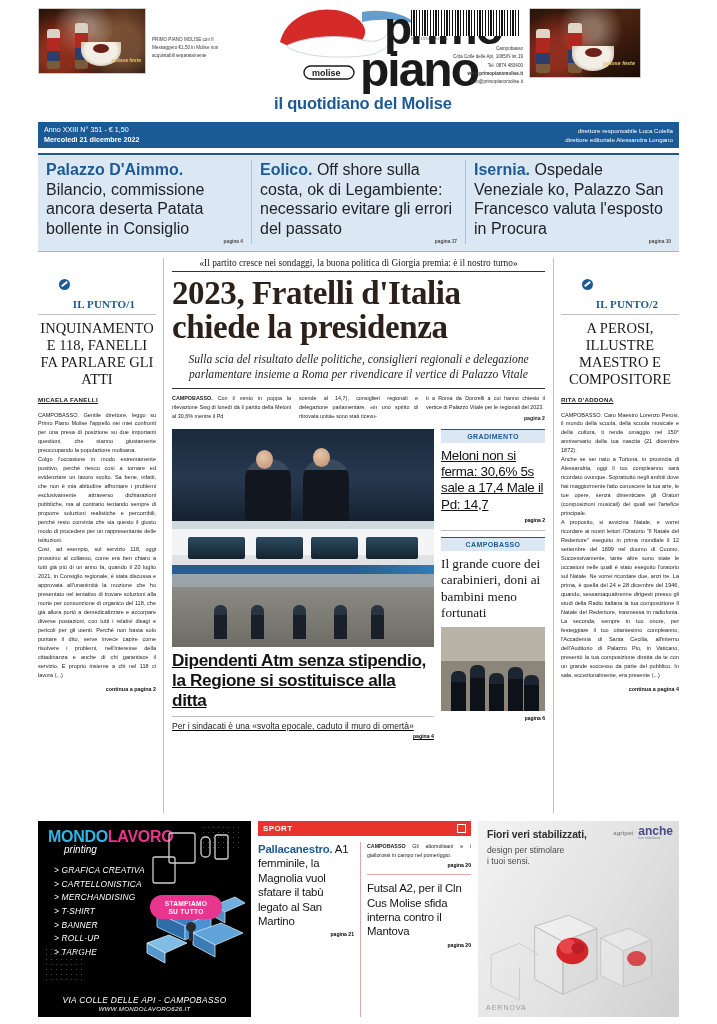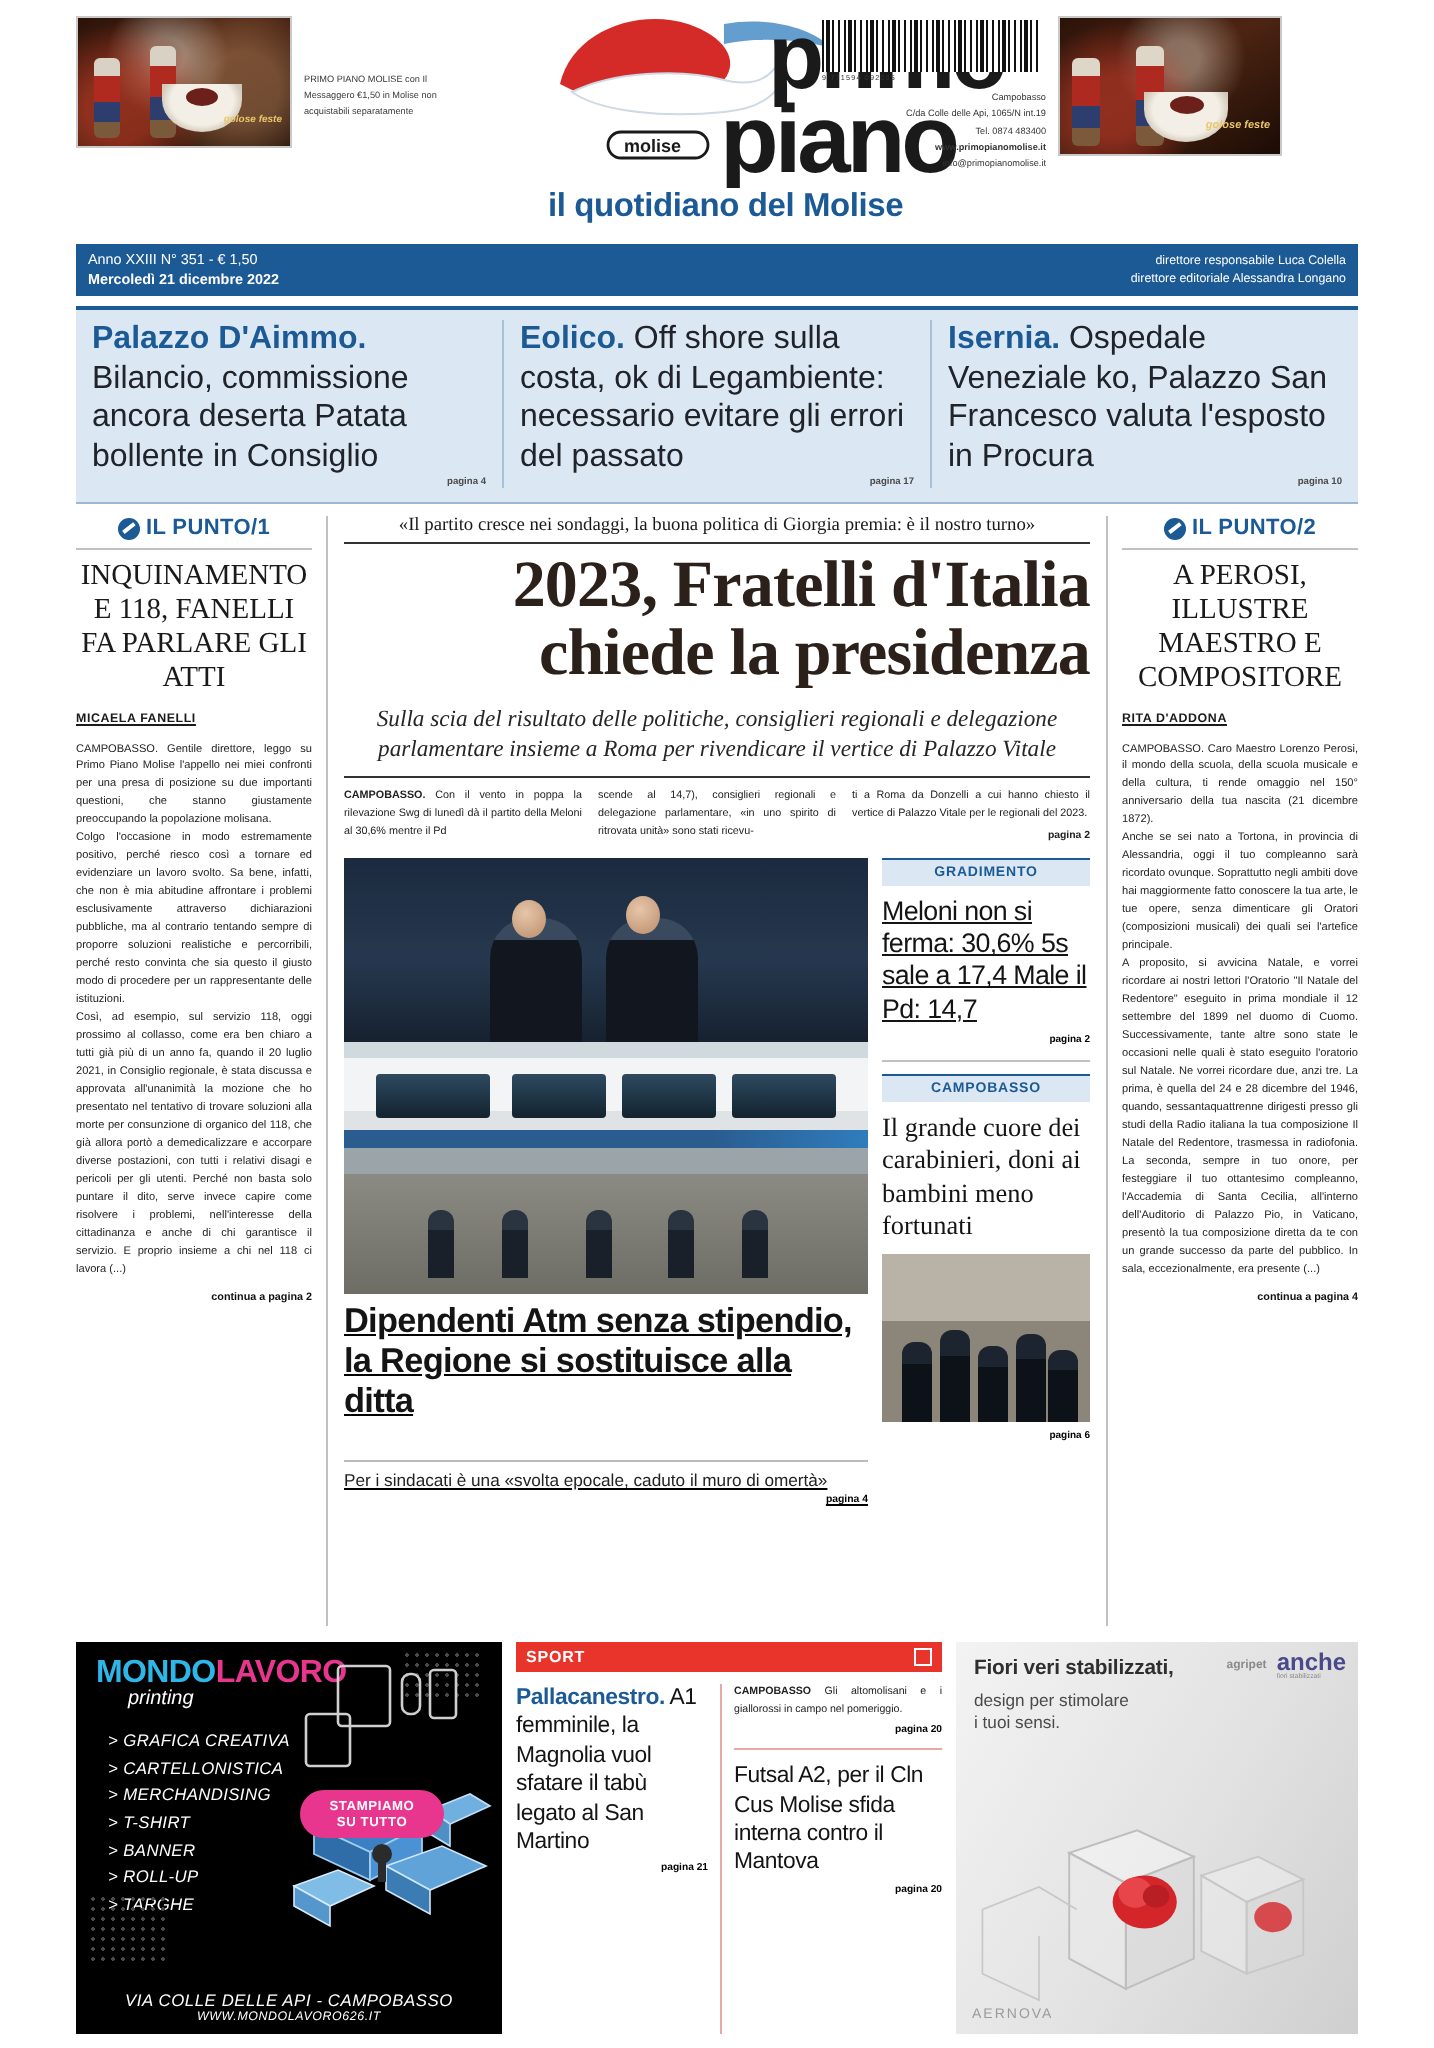--- a/index.html
+++ b/index.html
@@ -143,21 +143,21 @@
     display:flex; margin-top: 6px; height: 555px;
   }
   .col-left { width: 126px; padding-right: 7px; border-right: 1px solid #c0c0c0; }
   .col-center { flex:1; padding: 0 8px; }
   .col-right { width: 126px; padding-left: 7px; border-left: 1px solid #c0c0c0; }
 
   
   .punto-head { display:flex; align-items:center; gap:3px; justify-content:center; }
   .punto-ico { width:11px;height:11px;border-radius:50%;background:#1c5a96;position:relative;flex:none;}
   .punto-ico:after{content:"";position:absolute;left:2px;top:4.2px;width:7px;height:2.2px;background:#fff;transform:rotate(-38deg);}
-  .punto-title { font-family:Liberation Sans, sans-serif; font-weight:bold; font-size:11px; color:#1c5a96; letter-spacing:0.2px; }
+  .punto-title { font-family:Liberation Serif, serif; font-weight:bold; font-size:11px; color:#1c5a96; letter-spacing:0.2px;margin-top:40px; }
   .punto-rule { height:1px; background:#c0c0c0; margin:4px 0 5px; }
 
   .opinion-title {
     font-family:"Liberation Serif", serif;
     font-size: 14.5px; line-height:1.18; text-align:center; color:#1a1a1a;
     margin-bottom: 7px;
   }
   .byline {
     font-size: 6.2px; font-weight:bold; color:#1a1a1a;
     text-decoration: underline; letter-spacing:0.3px;
@@ -171,21 +171,21 @@
   .continua { font-size:5.4px; font-weight:bold; text-align:right; margin-top:6px; color:#111; }
 
   
   .kicker {
     font-family:"Liberation Serif", serif;
     font-size: 9.4px; text-align:center; color:#1a1a1a;
     border-bottom: 1px solid #333; padding-bottom: 3px; margin-bottom: 4px;
   }
   .headline {
     font-family:"Liberation Serif", serif; font-weight:bold;
-    font-size: 33px; line-height: 1.04; text-align:right; color:#2b211a;
+    font-size: 33px; line-height: 1.04; text-align:left; color:#2b211a;
     letter-spacing:-0.4px;
   }
   .subhead {
     font-family:"Liberation Serif", serif; font-style:italic;
     font-size: 11.6px; line-height:1.28; text-align:center; color:#262626;
     margin-top: 8px; padding-bottom: 6px; border-bottom:1px solid #333;
   }
   .lead-cols { display:flex; gap:8px; margin-top:5px; }
   .lead-col { flex:1; font-size:5.4px; line-height:1.62; text-align:justify; color:#222; }
   .lead-col b { font-weight:bold; }
@@ -233,21 +233,21 @@
   .ph-ground .p {
     position:absolute; bottom:8px; width:13px;height:34px;border-radius:6px 6px 0 0;
     background: linear-gradient(180deg,#2a3440 0 30%, #1a2029 30% 100%);
   }
   .photo-caption-box { margin-top: 4px; text-decoration: underline; }
   .photo-headline {
     font-size: 17.2px; line-height:1.16; font-weight:bold; color:#141414;
     letter-spacing:-0.35px;
   }
   .photo-sub {
-    font-size: 8.6px; color:#222; margin-top: 19px;
+    font-size: 8.6px; color:#222; margin-top: 5px;
     border-top:1px solid #bbb; padding-top:4px;
   }
   .photo-page { font-size:5.2px; font-weight:bold; text-align:right; margin-top:2px; }
 
   
   .side-label {
     background:#dbe8f3; color:#1c5a96; font-size:7px; font-weight:bold;
     text-align:center; padding:3px 0; letter-spacing:0.4px;
     border-top: 1px solid #1c5a96;
   }

